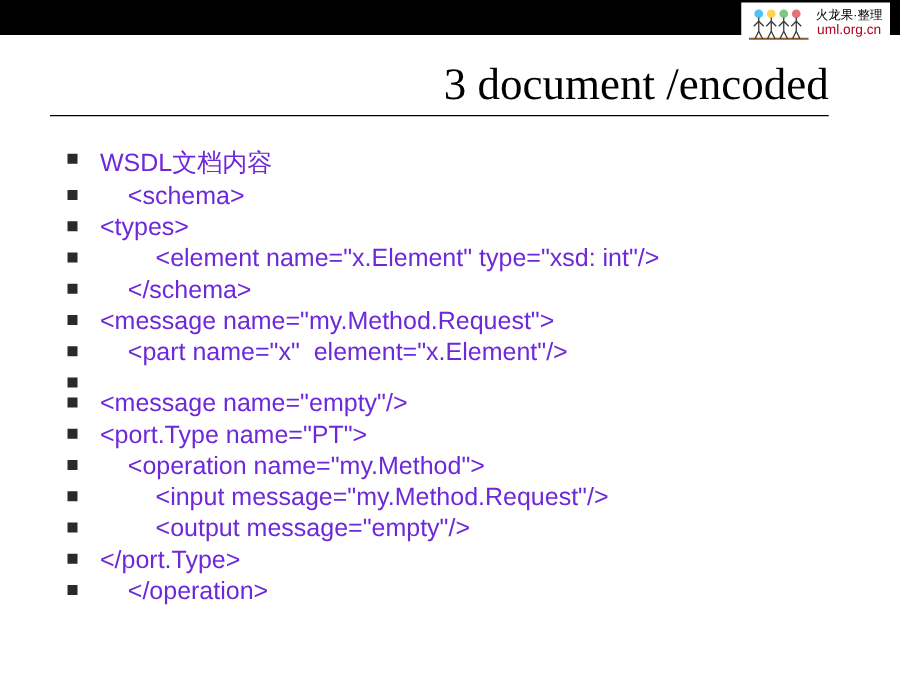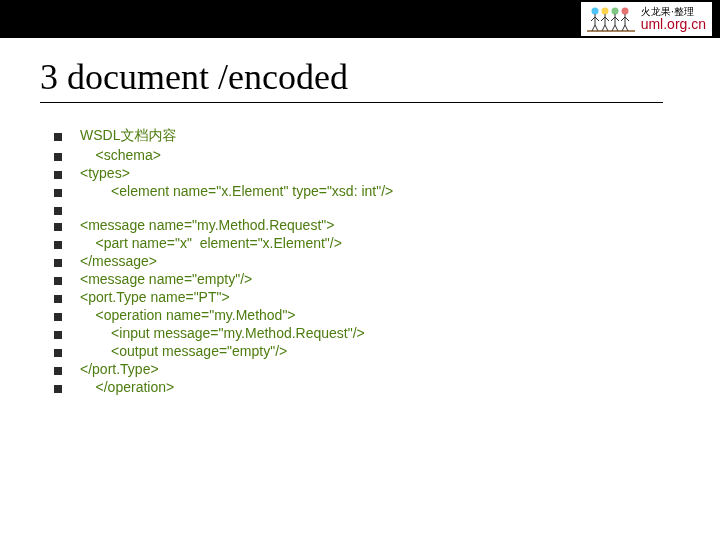--- a/index.html
+++ b/index.html
@@ -9,21 +9,21 @@
     }
     body {
       width: 720px;
       height: 540px;
       background: #ffffff;
       font-family: Arial, "Microsoft YaHei", sans-serif;
       position: relative;
     }
     .header-strip {
       width: 100%;
-      height: 38px;
+      height: 28px;
       background: #000000;
       position: relative;
     }
     .logo-box {
       position: absolute;
       top: 2px;
       right: 8px;
       display: flex;
       align-items: center;
       background: #ffffff;
@@ -44,25 +44,27 @@
       display: flex;
       flex-direction: column;
       justify-content: center;
       line-height: 1.1;
     }
     .logo-text-top {
       font-size: 10px;
       color: #000;
     }
     .logo-text-bottom {
-      font-size: 14px;
+      font-size: 11px;
       color: #b00020;
+      text-align: center;
     }
     .content {
       padding: 18px 57px 0 40px;
+      text-align: right;
     }
     .slide-title {
       font-size: 36px;
       font-weight: normal;
       color: #000;
       font-family: "Times New Roman", serif;
       margin-bottom: 4px;
     }
     .divider {
       border: none;
@@ -80,22 +82,22 @@
     }
     .bullet-square {
       width: 8px;
       height: 8px;
       background: #2a2a2a;
       margin-top: 6px;
       margin-right: 18px;
       flex-shrink: 0;
     }
     .bullet-text {
-      font-size: 14px;
-      color: #4d7c0f;
+      font-size: 20px;
+      color: #6d28d9;
       white-space: pre;
       font-family: Arial, "Microsoft YaHei", sans-serif;
     }
   </style>
 </head>
 <body>
 
 <div class="header-strip">
   <div class="logo-box">
     <div class="logo-figures">
@@ -153,32 +155,32 @@
       <li class="bullet-item">
         <span class="bullet-square"></span>
         <span class="bullet-text">&lt;types&gt;</span>
       </li>
       <li class="bullet-item">
         <span class="bullet-square"></span>
         <span class="bullet-text">        &lt;element name="x.Element" type="xsd: int"/&gt;</span>
       </li>
       <li class="bullet-item">
         <span class="bullet-square"></span>
+        <span class="bullet-text">    &lt;/schema&gt;</span>
       </li>
       <li class="bullet-item">
         <span class="bullet-square"></span>
         <span class="bullet-text">&lt;message name="my.Method.Request"&gt;</span>
       </li>
       <li class="bullet-item">
         <span class="bullet-square"></span>
         <span class="bullet-text">    &lt;part name="x"  element="x.Element"/&gt;</span>
       </li>
       <li class="bullet-item">
         <span class="bullet-square"></span>
-        <span class="bullet-text">&lt;/message&gt;</span>
       </li>
       <li class="bullet-item">
         <span class="bullet-square"></span>
         <span class="bullet-text">&lt;message name="empty"/&gt;</span>
       </li>
       <li class="bullet-item">
         <span class="bullet-square"></span>
         <span class="bullet-text">&lt;port.Type name="PT"&gt;</span>
       </li>
       <li class="bullet-item">

